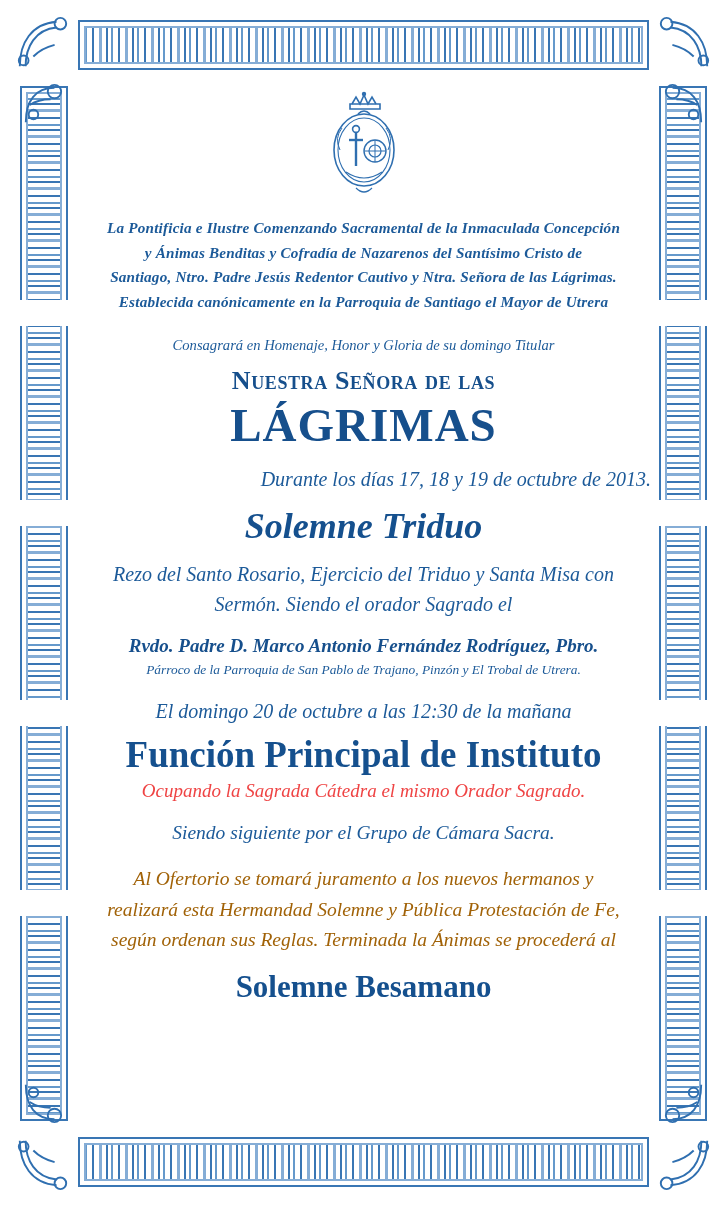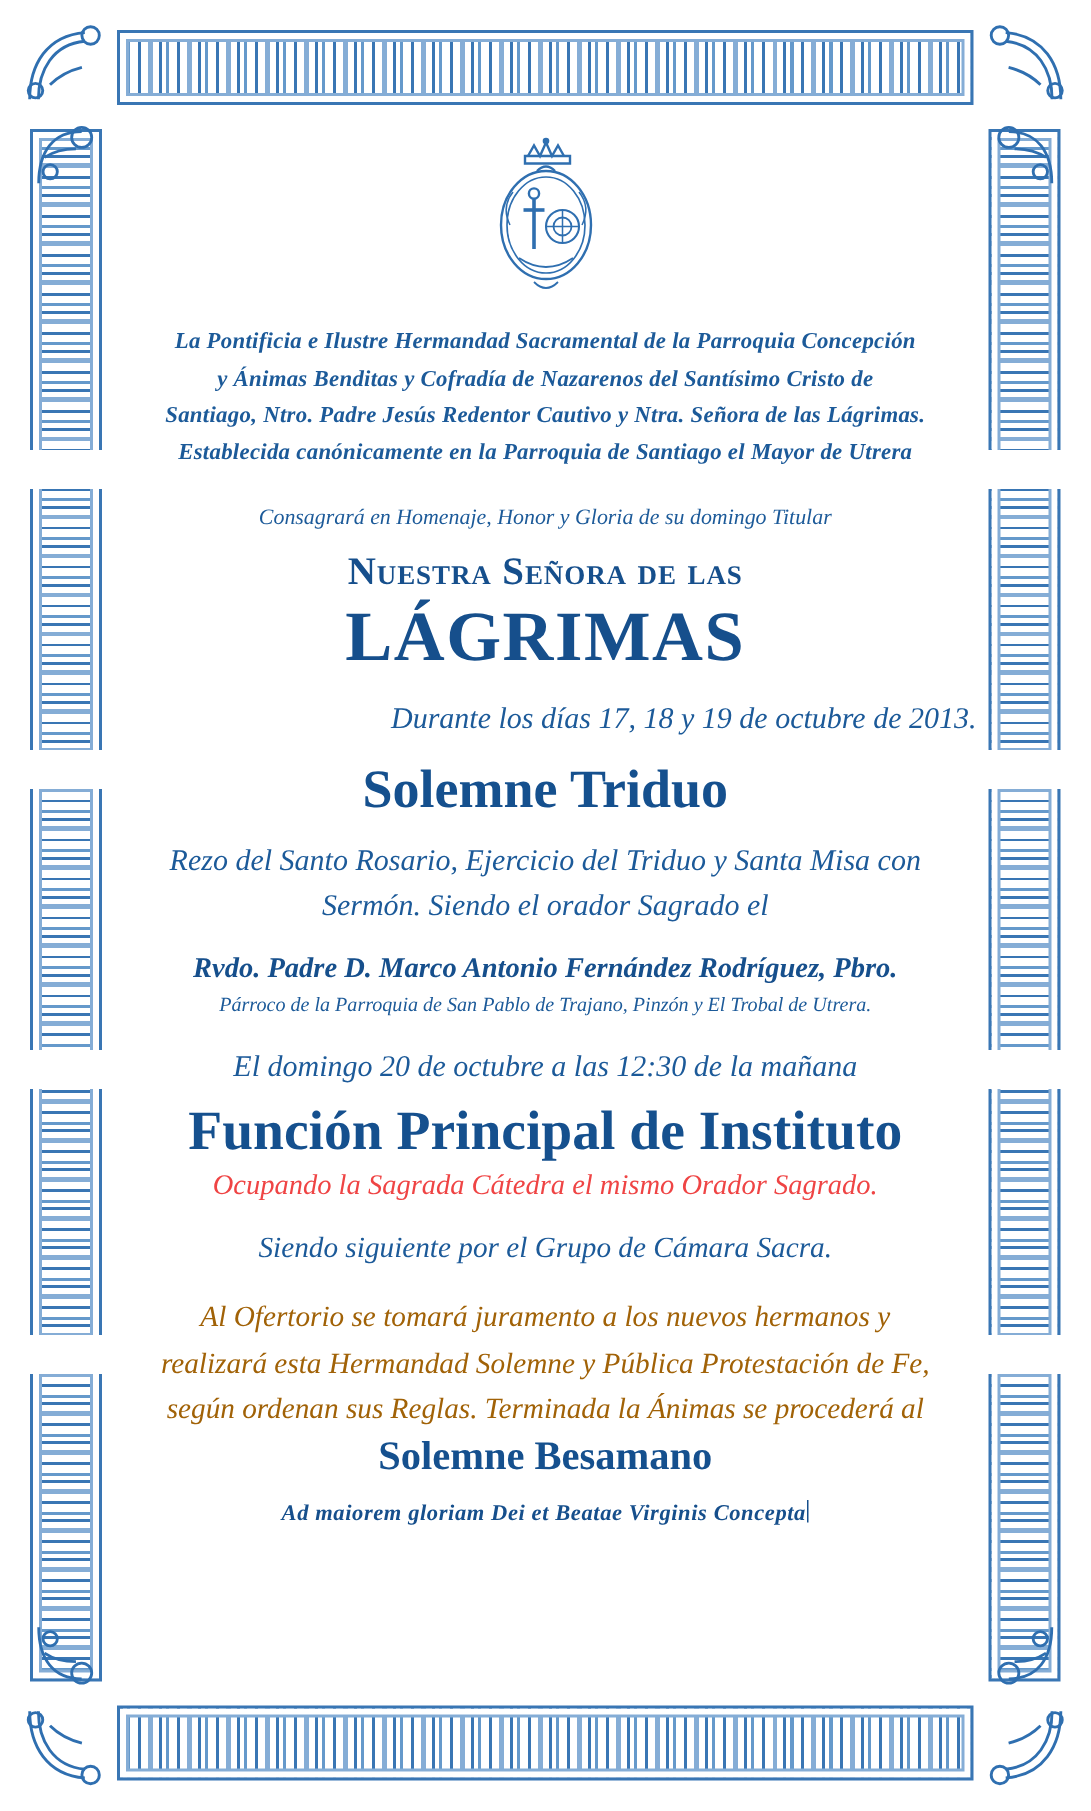--- a/index.html
+++ b/index.html
@@ -172,20 +172,21 @@
     font-style: italic;
     color: #1c5a99;
     text-align: right;
   }
 
   .triduo {
     margin-top: 14px;
     font-size: 36px;
     font-weight: bold;
     color: #15508e;
+    font-style: italic;
   }
 
   .orden {
     margin-top: 12px;
     font-size: 20px;
     font-style: italic;
     line-height: 1.52;
     color: #1c5a99;
   }
 
@@ -232,21 +233,22 @@
 
   .ofertorio {
     margin-top: 20px;
     font-size: 19.5px;
     font-style: italic;
     line-height: 1.55;
     color: #a16207;
   }
 
   .besamano {
-    font-size: 27px;
+    margin-top: 14px;
+    font-size: 31px;
     font-weight: bold;
     color: #15508e;
   }
 
   .latin {
     margin-top: 14px;
     font-size: 15px;
     font-weight: bold;
     font-style: italic;
     letter-spacing: 0.4px;
@@ -371,21 +373,21 @@
       <circle cx="59" cy="63" r="6" stroke-width="1.2"></circle>
       <path d="M59 52 v22 M48 63 h22" stroke-width="1"></path>
       <path d="M30 84 q18 12 36 0" stroke-width="1.2"></path>
       <path d="M24 62 q-6 -12 2 -22" stroke-width="1"></path>
       <path d="M72 62 q6 -12 -2 -22" stroke-width="1"></path>
       <path d="M40 100 q8 8 16 0" stroke-width="1.2"></path>
     </svg>
   </div>
 
   <div class="hermandad">
-    <div>La Pontificia e Ilustre Hermandad Sacramental de la Parroquia Concepción</div>
+    <div>La Pontificia e Ilustre Comenzando Sacramental de la Inmaculada Concepción</div>
     <div>y Ánimas Benditas y Cofradía de Nazarenos del Santísimo Cristo de</div>
     <div>Santiago, Ntro. Padre Jesús Redentor Cautivo y Ntra. Señora de las Lágrimas.</div>
     <div>Establecida canónicamente en la Parroquia de Santiago el Mayor de Utrera</div>
   </div>
 
   <div class="consagrara">Consagrará en Homenaje, Honor y Gloria de su domingo Titular</div>
 
   <div class="titular-small">Nuestra Señora de las</div>
   <div class="titular-big">LÁGRIMAS</div>
 
@@ -409,16 +411,13 @@
   <div class="camara">Siendo siguiente por el Grupo de Cámara Sacra.</div>
 
   <div class="ofertorio">
     <div>Al Ofertorio se tomará juramento a los nuevos hermanos y</div>
     <div>realizará esta Hermandad Solemne y Pública Protestación de Fe,</div>
     <div>según ordenan sus Reglas. Terminada la Ánimas se procederá al</div>
   </div>
 
   <div class="besamano">Solemne Besamano</div>
 
-  <div class="latin">
-    <span>Ad maiorem gloriam Dei et Beatae Virginis Concepta</span><span class="caret"></span>
-  </div>
 </div>
 
 </body></html>

